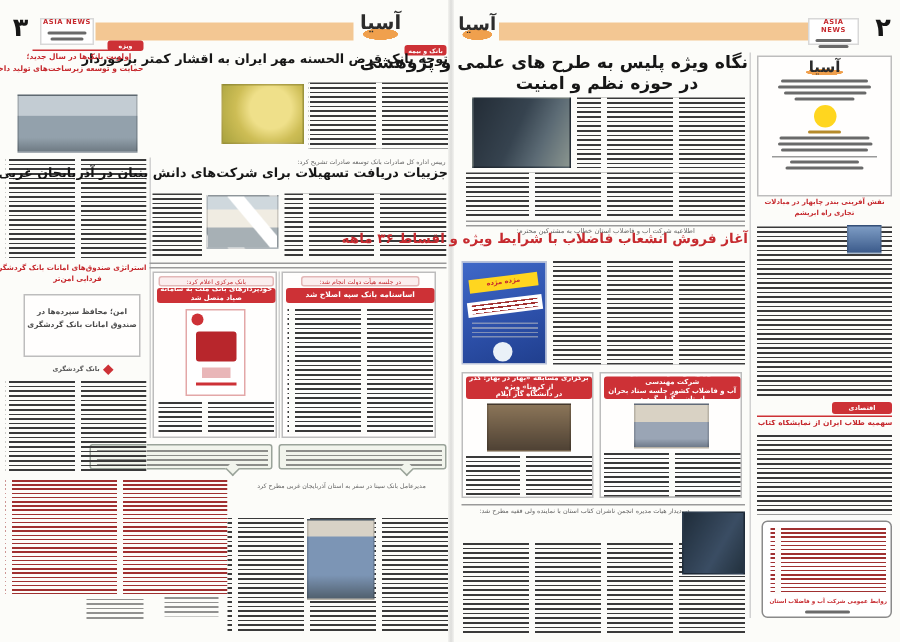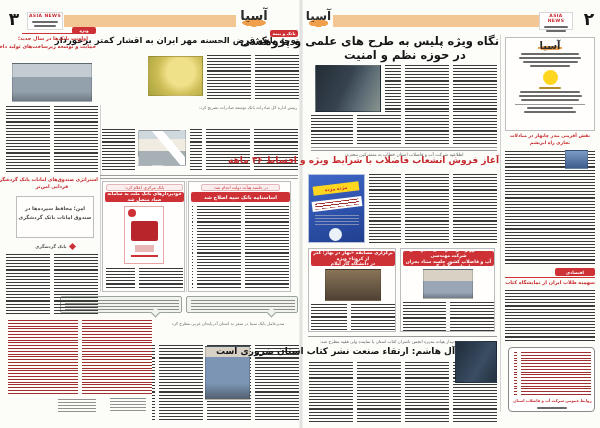--- a/index.html
+++ b/index.html
@@ -68,20 +68,21 @@
     <div class="abs" style="left:10px;top:33px;width:86px;height:27px">
       <div class="redhr" style="width:62px;margin:0 auto 2px"></div>
       <div class="hl redc" style="font-size:5px">اولویت بانک‌ها در سال جدید؛</div>
       <div class="hl redc" style="font-size:5px;margin-top:2px">حمایت و توسعه زیرساخت‌های تولید داخلی</div>
     </div>
     <div class="abs photo" style="left:12px;top:63px;width:80px;height:39px;background:linear-gradient(to bottom,#c3ccd3 0 35%,#93a1ac 35% 75%,#6e7a83 100%)"></div>
     <div class="abs ft" style="left:4px;top:106px;width:94px;height:68px"></div>
     <div class="abs vr" style="left:100px;top:105px;height:187px"></div>
 
     <div class="abs kick" style="left:198px;top:105px;width:100px;height:6px;font-size:4.2px">رییس اداره کل صادرات بانک توسعه صادرات تشریح کرد:</div>
+    <div class="abs hl" style="left:102px;top:112px;width:197px;font-size:8.5px;letter-spacing:-.2px">جزییات دریافت تسهیلات برای شرکت‌های دانش بنیان در آذربایجان غربی</div>
     <div class="abs photo" style="left:138px;top:130px;width:48px;height:36px;background:linear-gradient(50deg,transparent 55%,#fff 56% 70%,transparent 71%),linear-gradient(to bottom,#cfd8dd 0 25%,#f0ece2 25% 60%,#a7b0b5 60% 100%)"></div>
     <div class="abs ft" style="left:190px;top:129px;width:108px;height:43px"></div>
     <div class="abs ft one" style="left:102px;top:129px;width:33px;height:43px"></div>
     <div class="abs hr" style="left:100px;top:175px;width:198px"></div>
     <div class="abs hr" style="left:100px;top:178px;width:198px"></div>
 
     <div class="abs box" style="left:102px;top:181px;width:83px;height:111px">
       <div class="abs rkick" style="left:3px;top:2px;width:77px;height:7px;font-size:4.2px">بانک مرکزی اعلام کرد:</div>
       <div class="abs rbar" style="left:2px;top:10px;width:79px;height:10px;font-size:4.6px">خودپردازهای بانک ملت به سامانه صیاد متصل شد</div>
       <div class="abs" style="left:21px;top:24px;width:40px;height:58px;background:#fff;border:1px solid #e3a7a7">
@@ -174,21 +175,20 @@
       <div class="abs rbar" style="left:2px;top:2px;width:91px;height:15px;font-size:4.6px">
         <span>با حضور ویدئوکنفرانسی مدیرعامل شرکت مهندسی</span>
         <span>آب و فاضلاب کشور جلسه ستاد بحران استان برگزار گردید</span>
       </div>
       <div class="abs photo" style="left:22px;top:20px;width:50px;height:30px;background:linear-gradient(to bottom,#d9d2c4 0 40%,#9aa5b5 40% 80%,#6f7a8a 100%)"></div>
       <div class="abs ft" style="left:2px;top:53px;width:91px;height:29px"></div>
     </div>
 
     <div class="abs hr" style="left:5px;top:336px;width:189px"></div>
     <div class="abs kick" style="left:12px;top:339px;width:150px;height:6px;font-size:4.3px">در دیدار هیات مدیره انجمن ناشران کتاب استان با نماینده ولی فقیه مطرح شد:</div>
-    <div class="abs hl" style="left:2px;top:346px;width:150px;font-size:9px;letter-spacing:-.2px">آل هاشم: ارتقاء صنعت نشر کتاب استان ضروری است</div>
     <div class="abs ft" style="left:2px;top:362px;width:192px;height:62px"></div>
     <div class="abs photo" style="left:152px;top:341px;width:42px;height:42px;background:linear-gradient(120deg,#1f2c3a,#3a4d63 60%,#22303d)"></div>
 
     <div class="abs vr" style="left:197px;top:35px;height:377px"></div>
     <div class="abs box" style="left:202px;top:37px;width:90px;height:94px">
       <div class="logoA" style="width:34px;margin:2px auto 0;font-size:10px">آسیا</div>
       <div class="mline" style="width:58px"></div>
       <div class="mline" style="width:62px"></div>
       <div class="mline" style="width:55px"></div>
       <div class="mline" style="width:40px"></div>

